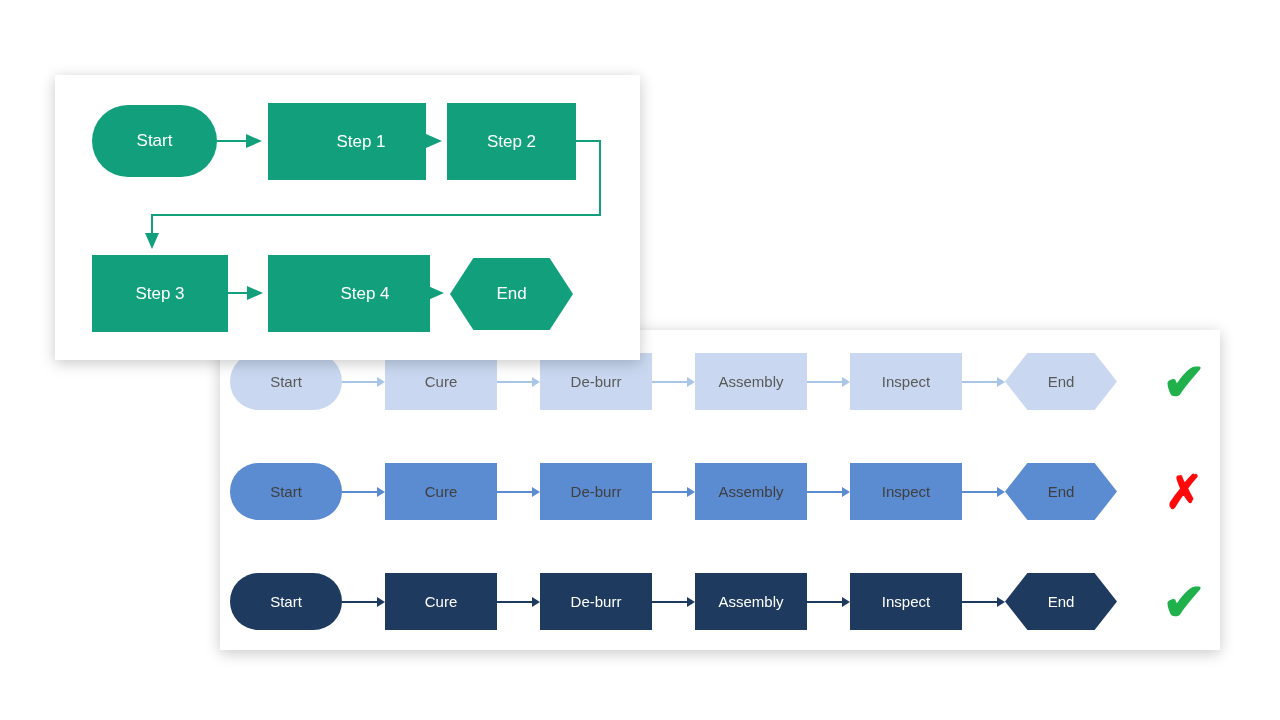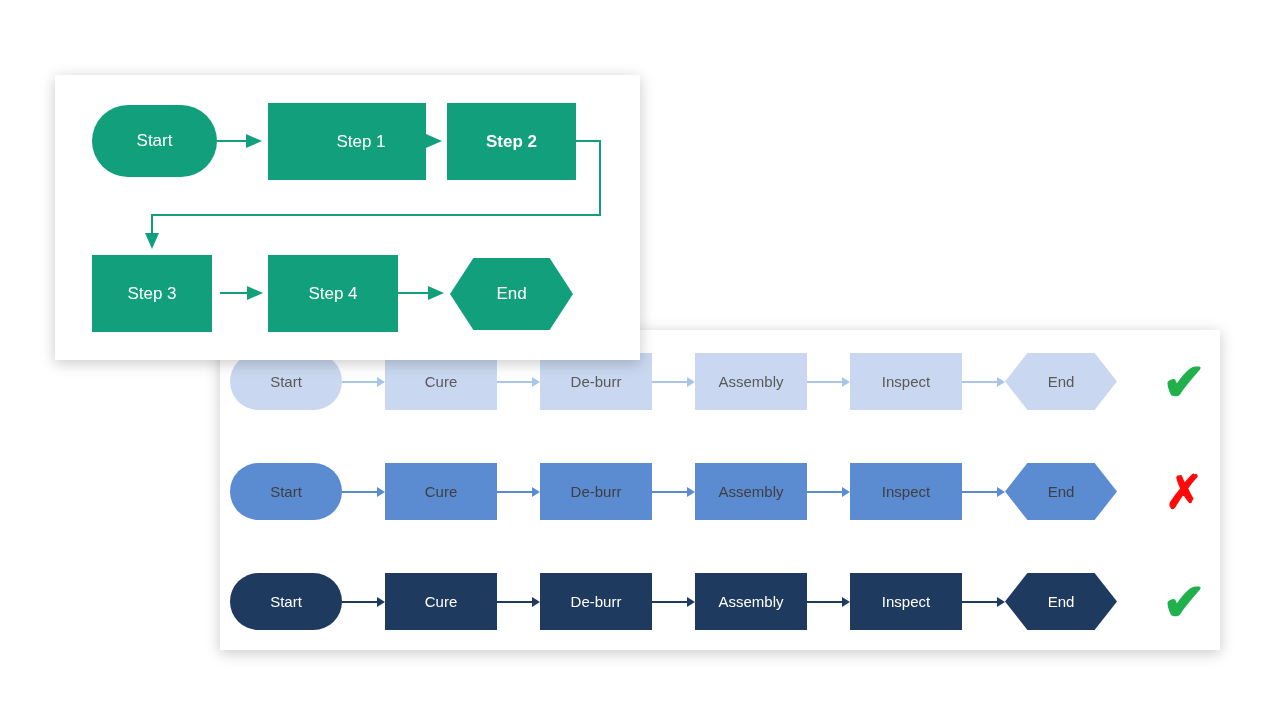--- a/index.html
+++ b/index.html
@@ -19,23 +19,23 @@
   .top-card{ left:55px; top:75px; width:585px; height:285px; z-index:2; }
   .g-shape{
     position:absolute;
     display:flex; align-items:center; justify-content:center;
     background:var(--c-green,#12A07C);
     color:#ffffff;
     font-size:17px;
   }
   .g-start{ left:37px; top:30px; width:125px; height:72px; border-radius:999px; }
   .g-step1{ left:213px; top:28px; width:130px; height:77px;padding-left:28px; }
-  .g-step2{ left:392px; top:28px; width:129px; height:77px;font-weight:bold; }
-  .g-step3{ left:37px;  top:180px; width:120px; height:77px; }
-  .g-step4{ left:213px; top:180px; width:130px; height:77px; }
+  .g-step2{ left:392px; top:28px; width:129px; height:77px; }
+  .g-step3{ left:37px;  top:180px; width:136px; height:77px; }
+  .g-step4{ left:213px; top:180px; width:130px; height:77px;padding-left:32px; }
   .g-end{
     left:395px; top:183px; width:123px; height:72px;
     clip-path:polygon(0 50%, 19% 0, 81% 0, 100% 50%, 81% 100%, 19% 100%);
   }
   .connector-layer{ position:absolute; left:0; top:0; width:585px; height:285px; pointer-events:none; }
   .connector-layer path{ stroke:var(--c-green,#12A07C); stroke-width:2; fill:none; }
   .connector-layer .arrow-head{ fill:var(--c-green,#12A07C); stroke:none; }
 
   
   .process-card{ left:220px; top:330px; width:1000px; height:320px; z-index:1; }

